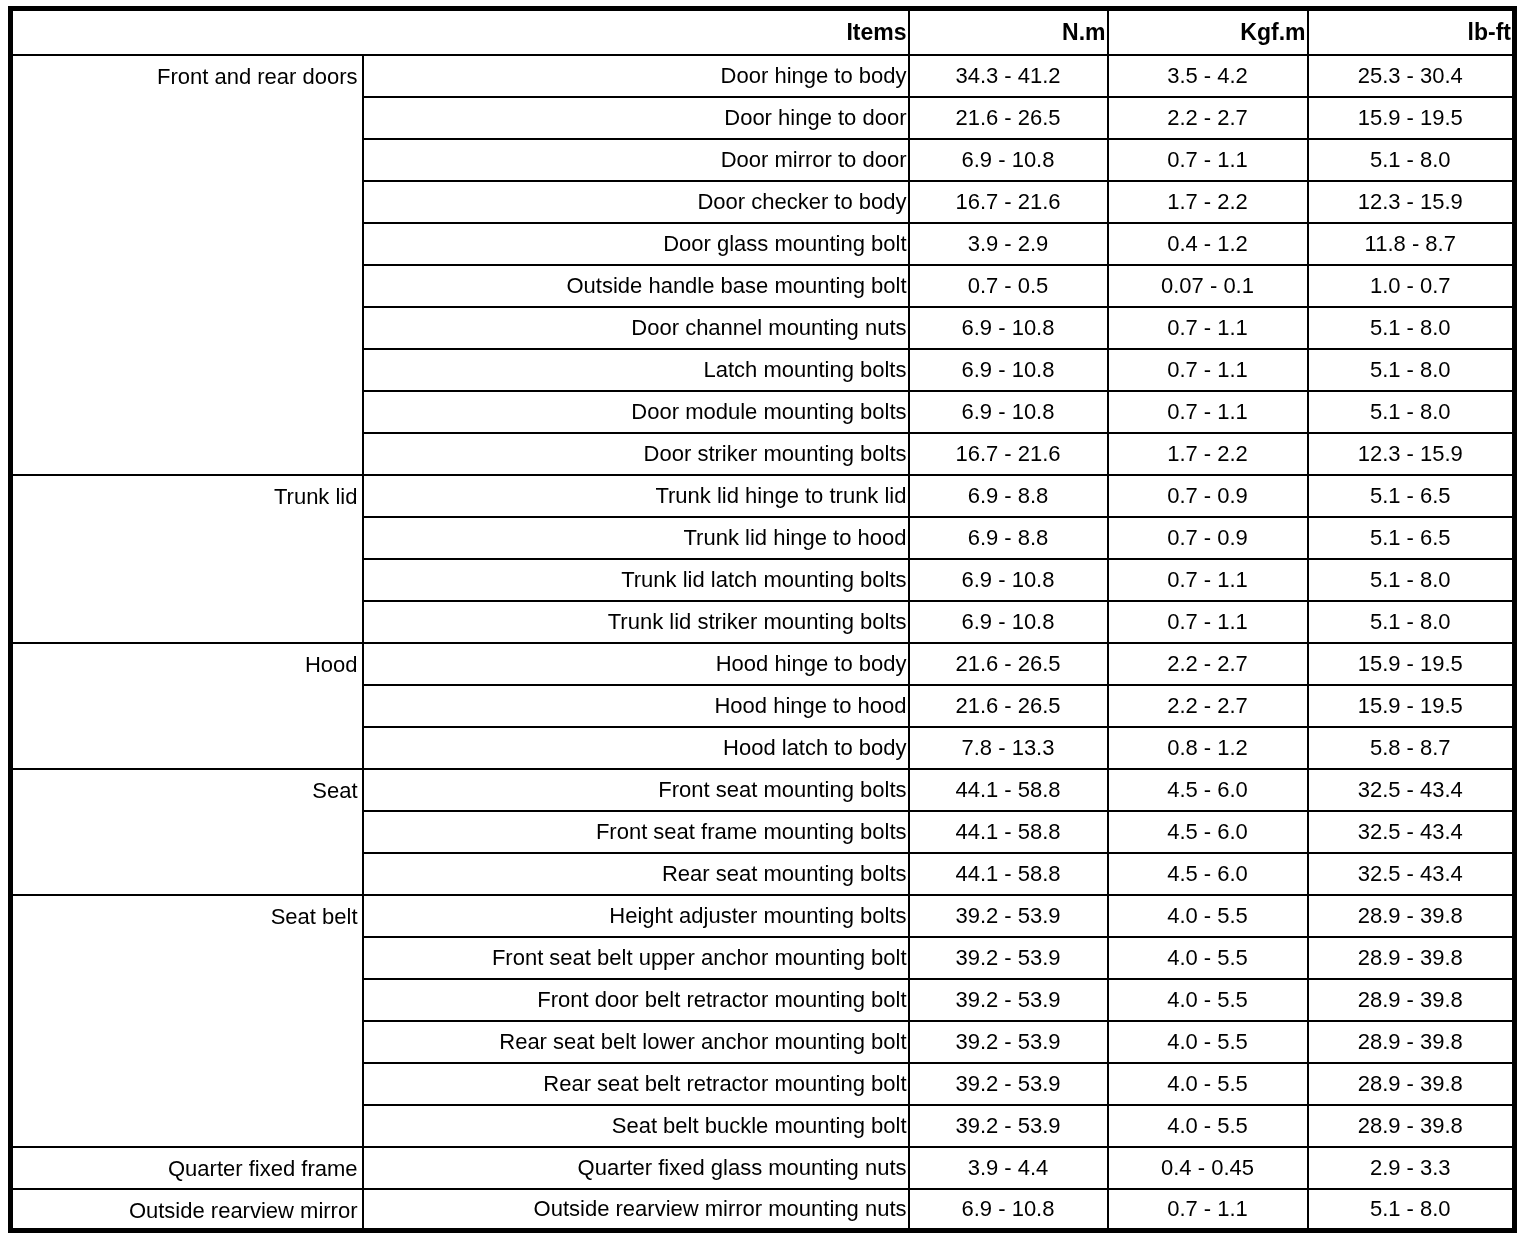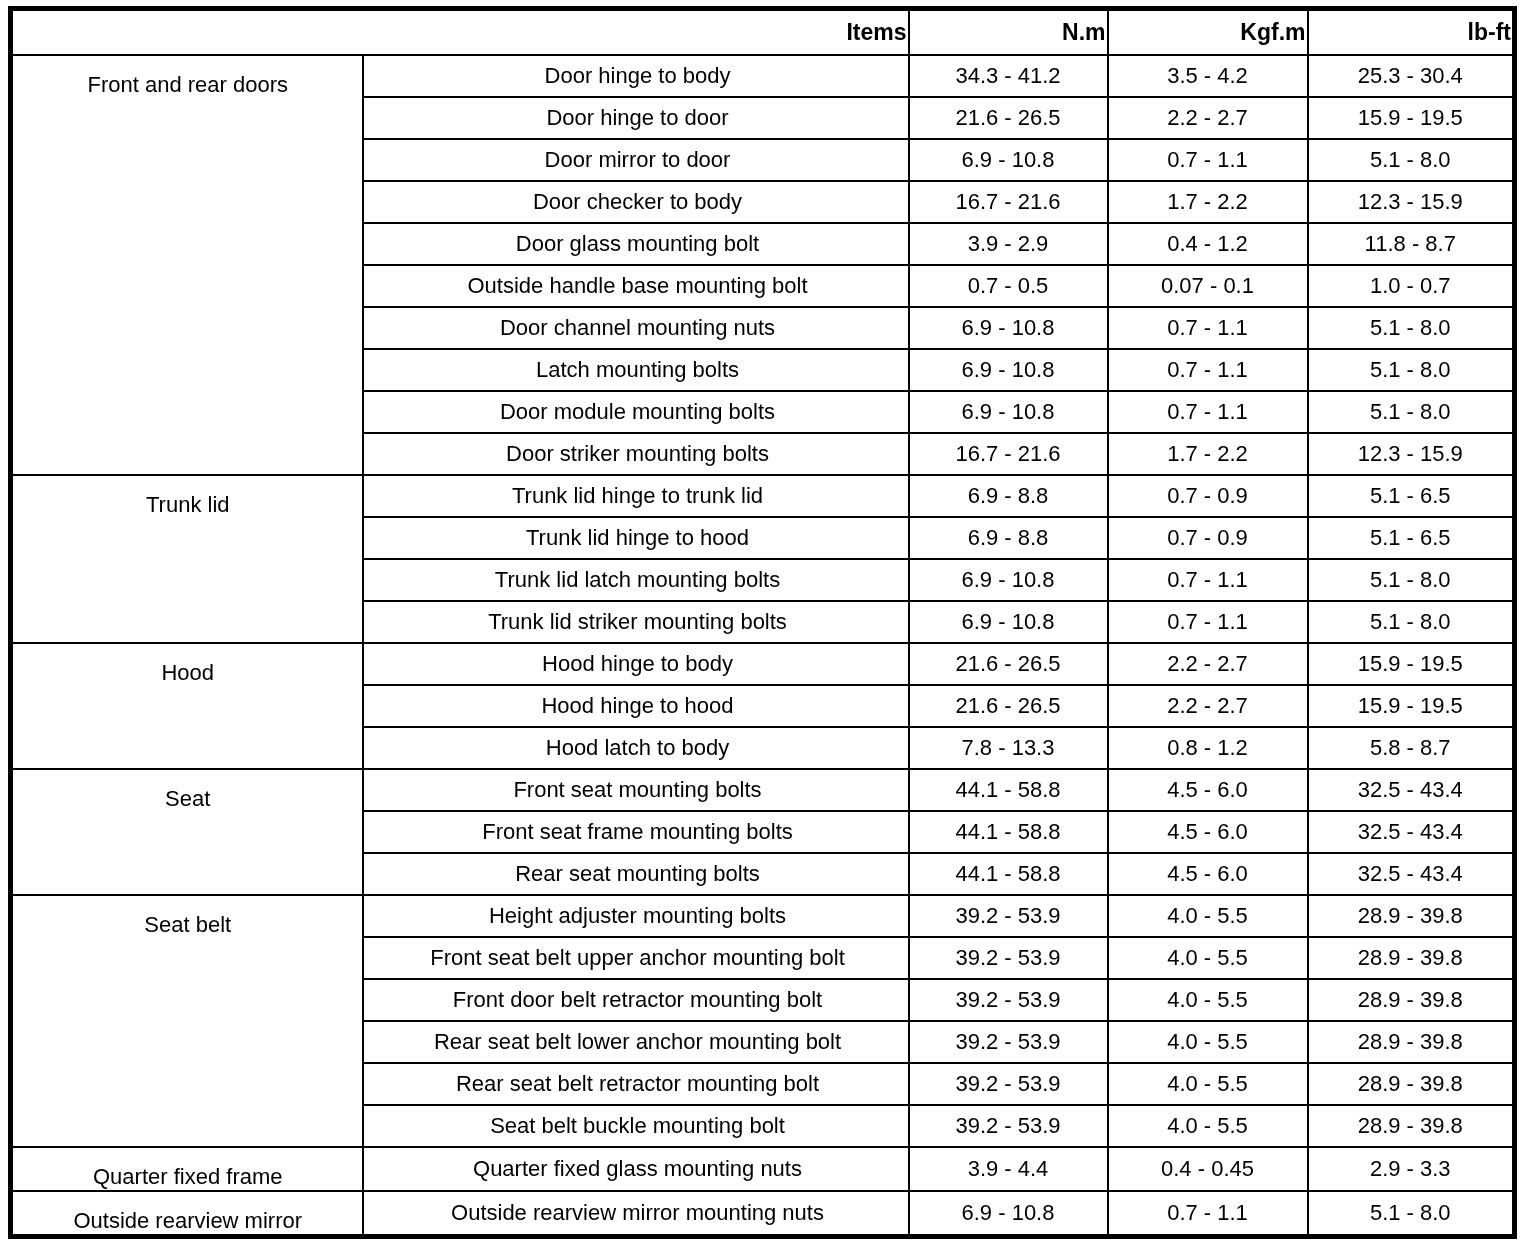--- a/index.html
+++ b/index.html
@@ -33,25 +33,25 @@
     vertical-align: middle;
   }
   .torque td {
     height: 42px;
     font-size: 22px;
     font-weight: normal;
     vertical-align: middle;
   }
   td.group-cell {
     vertical-align: top;
-    text-align: center;
-    padding: 16px 4px 0 5px;
+    text-align: right;
+    padding: 8px 4px 0 5px;
   }
   td.item-cell {
-    text-align: center;
+    text-align: right;
     padding-left: 5px;
   }
   td.value-cell {
     text-align: center;
   }
 </style>
 </head>
 <body>
 
 <table class="torque">

